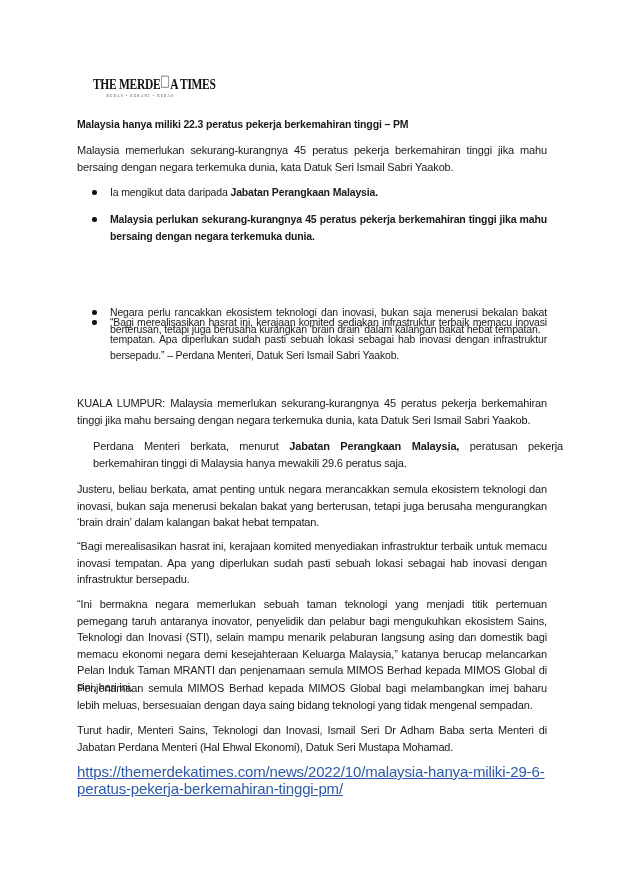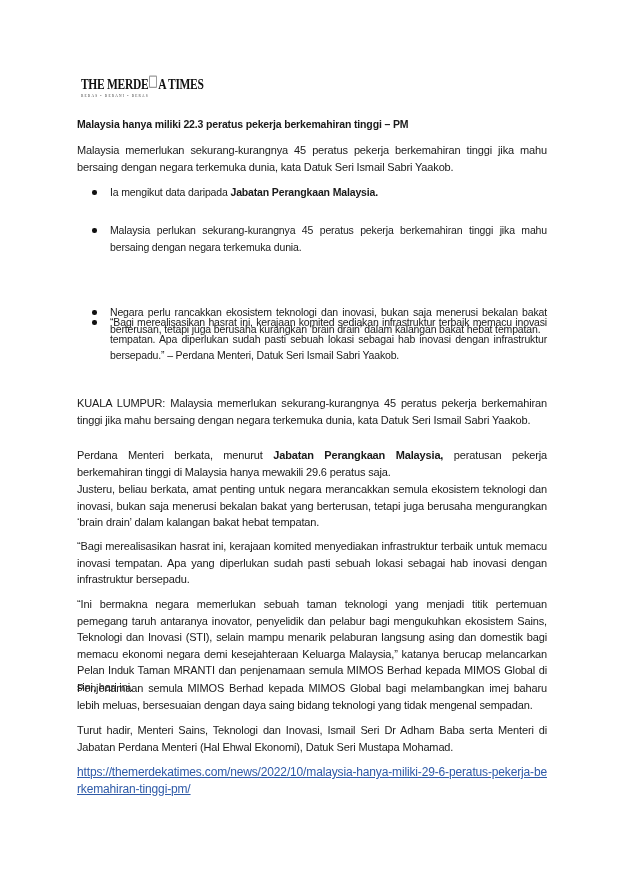--- a/index.html
+++ b/index.html
@@ -17,22 +17,23 @@
     }
     .page {
       position: absolute;
       left: 77px;
       top: 0;
       width: 470px;
     }
     .logo {
       position: absolute;
       top: 74px;
-      left: 4px;
+      left: 16px;
       width: 95px;
+      text-align: center;
     }
     .logo-main {
       font-family: "Liberation Serif", serif;
       font-weight: bold;
       font-size: 11.5px;
       letter-spacing: -0.3px;
       color: #111;
       white-space: nowrap;
       transform: scaleY(1.25);
       display: inline-block;
@@ -93,21 +94,21 @@
     .bullet .btext {
       margin-left: 18px;
       display: block;
     }
     .bold { font-weight: bold; }
     .link {
       position: absolute;
       left: 0;
       top: 764px;
       width: 470px;
-      font-size: 12px;
+      font-size: 15px;
       line-height: 16.5px;
       color: #2e5aa8;
       text-decoration: underline;
       letter-spacing: -0.15px;
       word-break: break-all;
     }
   </style>
 </head>
 <body>
 
@@ -120,38 +121,38 @@
 
   <div class="title">Malaysia hanya miliki 22.3 peratus pekerja berkemahiran tinggi – PM</div>
 
   <div class="para" style="top:142px;">Malaysia memerlukan sekurang-kurangnya 45 peratus pekerja berkemahiran tinggi jika mahu bersaing dengan negara terkemuka dunia, kata Datuk Seri Ismail Sabri Yaakob.</div>
 
   <div class="bullet" style="top:184px;">
     <span class="dot"></span>
     <span class="btext"><span>Ia mengikut data daripada </span><span class="bold">Jabatan Perangkaan Malaysia.</span></span>
   </div>
 
-  <div class="bullet" style="top:222px;">
+  <div class="bullet" style="top:211px;font-weight:bold;">
     <span class="dot"></span>
     <span class="btext">Malaysia perlukan sekurang-kurangnya 45 peratus pekerja berkemahiran tinggi jika mahu bersaing dengan negara terkemuka dunia.</span>
   </div>
 
   <div class="bullet" style="top:269px;margin-top:35px;">
     <span class="dot"></span>
     <span class="btext">Negara perlu rancakkan ekosistem teknologi dan inovasi, bukan saja menerusi bekalan bakat berterusan, tetapi juga berusaha kurangkan ‘brain drain’ dalam kalangan bakat hebat tempatan.</span>
   </div>
 
   <div class="bullet" style="top:314px;">
     <span class="dot"></span>
     <span class="btext">“Bagi merealisasikan hasrat ini, kerajaan komited sediakan infrastruktur terbaik memacu inovasi tempatan. Apa diperlukan sudah pasti sebuah lokasi sebagai hab inovasi dengan infrastruktur bersepadu.” – Perdana Menteri, Datuk Seri Ismail Sabri Yaakob.</span>
   </div>
 
   <div class="para" style="top:395px;">KUALA LUMPUR: Malaysia memerlukan sekurang-kurangnya 45 peratus pekerja berkemahiran tinggi jika mahu bersaing dengan negara terkemuka dunia, kata Datuk Seri Ismail Sabri Yaakob.</div>
 
-  <div class="para" style="top:447px;"><span>Perdana Menteri berkata, menurut </span><span class="bold">Jabatan Perangkaan Malaysia,</span><span> peratusan pekerja berkemahiran tinggi di Malaysia hanya mewakili 29.6 peratus saja.</span></div>
+  <div class="para" style="top:438px;margin-left:16px;"><span>Perdana Menteri berkata, menurut </span><span class="bold">Jabatan Perangkaan Malaysia,</span><span> peratusan pekerja berkemahiran tinggi di Malaysia hanya mewakili 29.6 peratus saja.</span></div>
 
   <div class="para" style="top:481px;">Justeru, beliau berkata, amat penting untuk negara merancakkan semula ekosistem teknologi dan inovasi, bukan saja menerusi bekalan bakat yang berterusan, tetapi juga berusaha mengurangkan ‘brain drain’ dalam kalangan bakat hebat tempatan.</div>
 
   <div class="para" style="top:538px;">“Bagi merealisasikan hasrat ini, kerajaan komited menyediakan infrastruktur terbaik untuk memacu inovasi tempatan. Apa yang diperlukan sudah pasti sebuah lokasi sebagai hab inovasi dengan infrastruktur bersepadu.</div>
 
   <div class="para" style="top:596px;">“Ini bermakna negara memerlukan sebuah taman teknologi yang menjadi titik pertemuan pemegang taruh antaranya inovator, penyelidik dan pelabur bagi mengukuhkan ekosistem Sains, Teknologi dan Inovasi (STI), selain mampu menarik pelaburan langsung asing dan domestik bagi memacu ekonomi negara demi kesejahteraan Keluarga Malaysia,” katanya berucap melancarkan Pelan Induk Taman MRANTI dan penjenamaan semula MIMOS Berhad kepada MIMOS Global di sini, hari ini.</div>
 
   <div class="para" style="top:680px;">Penjenamaan semula MIMOS Berhad kepada MIMOS Global bagi melambangkan imej baharu lebih meluas, bersesuaian dengan daya saing bidang teknologi yang tidak mengenal sempadan.</div>
 
   <div class="para" style="top:722px;">Turut hadir, Menteri Sains, Teknologi dan Inovasi, Ismail Seri Dr Adham Baba serta Menteri di Jabatan Perdana Menteri (Hal Ehwal Ekonomi), Datuk Seri Mustapa Mohamad.</div>

